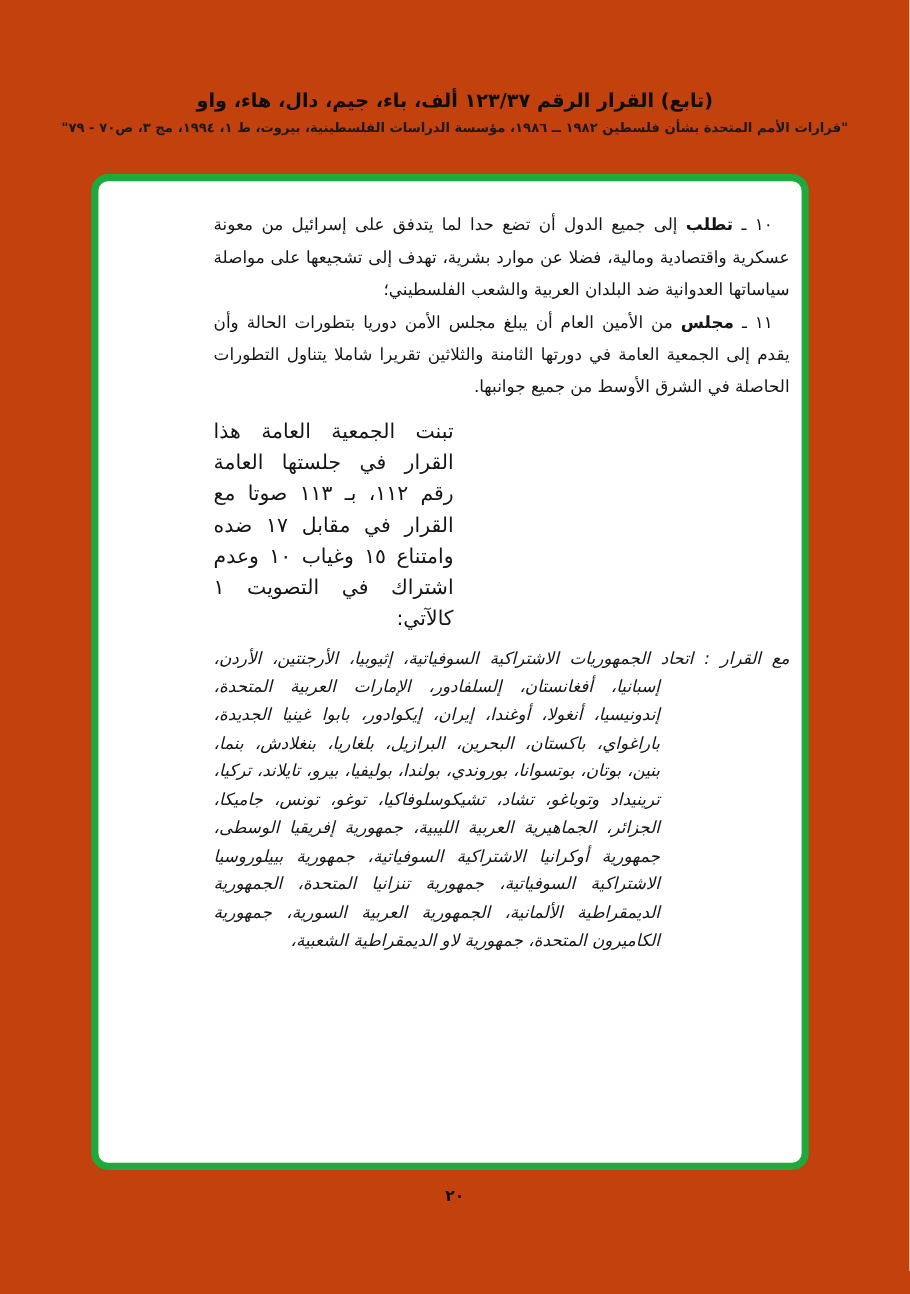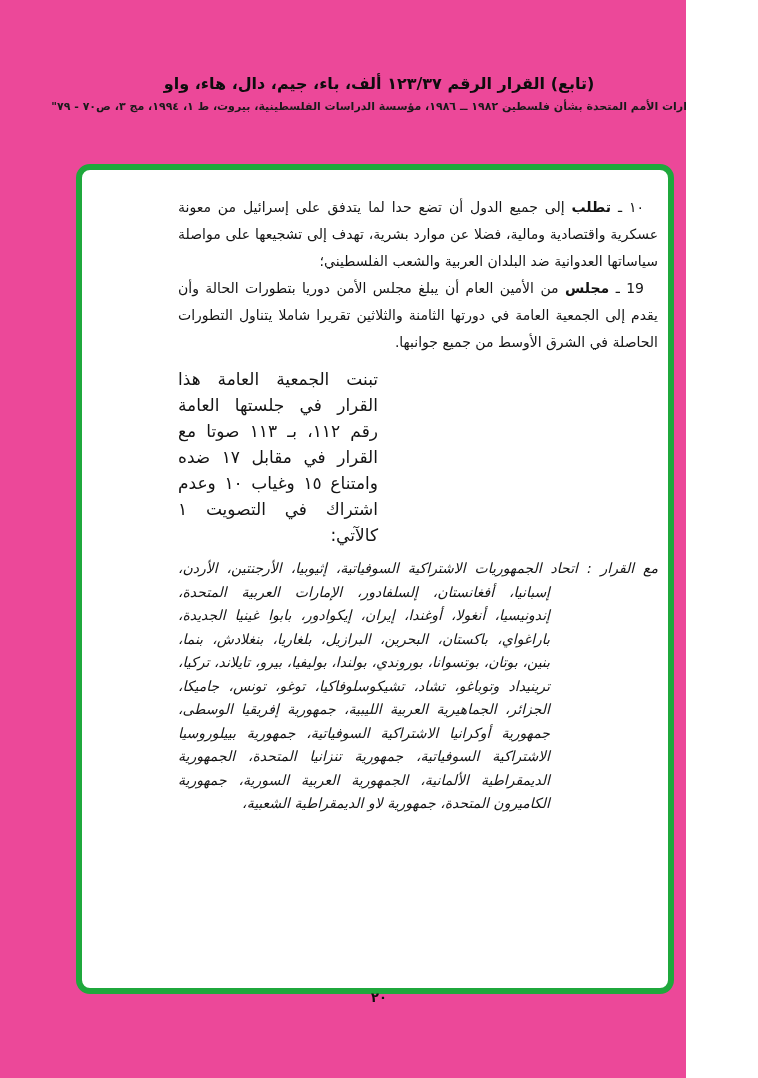--- a/index.html
+++ b/index.html
@@ -1,19 +1,19 @@
 <!DOCTYPE html>
 <html lang="ar"><head>
 <meta charset="utf-8">
 <style>
   html,body{margin:0;padding:0;background:#ffffff;}
   .page{
     position:relative;
-    width:686px;height:1078px;
-    background:#ec4899;
+    width:758px;height:1078px;
+    background:#c2410c;
     font-family:"DejaVu Sans",sans-serif;
     color:#141414;
     overflow:hidden;
   }
   .header{position:absolute;top:74px;left:0;width:758px;direction:rtl;text-align:center;}
   .header-title{font-size:16px;font-weight:bold;color:#0d0d0d;letter-spacing:0;}
   .header-source{margin-top:7px;font-size:11px;font-weight:bold;color:#1a1a1a;}
   .green-box{
     position:absolute;left:76px;top:145px;width:598px;height:830px;
     box-sizing:border-box;
@@ -58,26 +58,26 @@
 </head>
 <body>
 
 <div class="page">
 
   <div class="header">
     <div class="header-title">(تابع) القرار الرقم ١٢٣/٣٧ ألف، باء، جيم، دال، هاء، واو</div>
     <div class="header-source">"قرارات الأمم المتحدة بشأن فلسطين ١٩٨٢ ــ ١٩٨٦، مؤسسة الدراسات الفلسطينية، بيروت، ط ١، ١٩٩٤، مج ٣، ص٧٠ - ٧٩"</div>
   </div>
 
-  <div class="green-box" style="border-color: rgb(31, 168, 60); margin-top: 19px;">
+  <div class="green-box" style="border-color: rgb(31, 168, 60);">
     <div class="box-content">
 
       <p class="para"><span>١٠</span> <span>ـ</span> <span class="lead">تطلب</span> <span>إلى جميع الدول أن تضع حدا لما يتدفق على إسرائيل من معونة عسكرية واقتصادية ومالية، فضلا عن موارد بشرية، تهدف إلى تشجيعها على مواصلة سياساتها العدوانية ضد البلدان العربية والشعب الفلسطيني؛</span></p>
 
-      <p class="para"><span>19</span> <span>ـ</span> <span class="lead">مجلس</span> <span>من الأمين العام أن يبلغ مجلس الأمن دوريا بتطورات الحالة وأن يقدم إلى الجمعية العامة في دورتها الثامنة والثلاثين تقريرا شاملا يتناول التطورات الحاصلة في الشرق الأوسط من جميع جوانبها.</span></p>
+      <p class="para"><span>١١</span> <span>ـ</span> <span class="lead">مجلس</span> <span>من الأمين العام أن يبلغ مجلس الأمن دوريا بتطورات الحالة وأن يقدم إلى الجمعية العامة في دورتها الثامنة والثلاثين تقريرا شاملا يتناول التطورات الحاصلة في الشرق الأوسط من جميع جوانبها.</span></p>
 
       <p class="vote-note">تبنت الجمعية العامة هذا القرار في جلستها العامة رقم ١١٢، بـ ١١٣ صوتا مع القرار في مقابل ١٧ ضده وامتناع ١٥ وغياب ١٠ وعدم اشتراك في التصويت ١ كالآتي:</p>
 
       <p class="vote-list"><span>مع القرار :</span> <span>اتحاد الجمهوريات الاشتراكية السوفياتية، إثيوبيا، الأرجنتين، الأردن، إسبانيا، أفغانستان، إلسلفادور، الإمارات العربية المتحدة، إندونيسيا، أنغولا، أوغندا، إيران، إيكوادور، بابوا غينيا الجديدة، باراغواي، باكستان، البحرين، البرازيل، بلغاريا، بنغلادش، بنما، بنين، بوتان، بوتسوانا، بوروندي، بولندا، بوليفيا، بيرو، تايلاند، تركيا، ترينيداد وتوباغو، تشاد، تشيكوسلوفاكيا، توغو، تونس، جاميكا، الجزائر، الجماهيرية العربية الليبية، جمهورية إفريقيا الوسطى، جمهورية أوكرانيا الاشتراكية السوفياتية، جمهورية بييلوروسيا الاشتراكية السوفياتية، جمهورية تنزانيا المتحدة، الجمهورية الديمقراطية الألمانية، الجمهورية العربية السورية، جمهورية الكاميرون المتحدة، جمهورية لاو الديمقراطية الشعبية،</span></p>
 
     </div>
   </div>
 
   <div class="page-number">٢٠</div>
 

